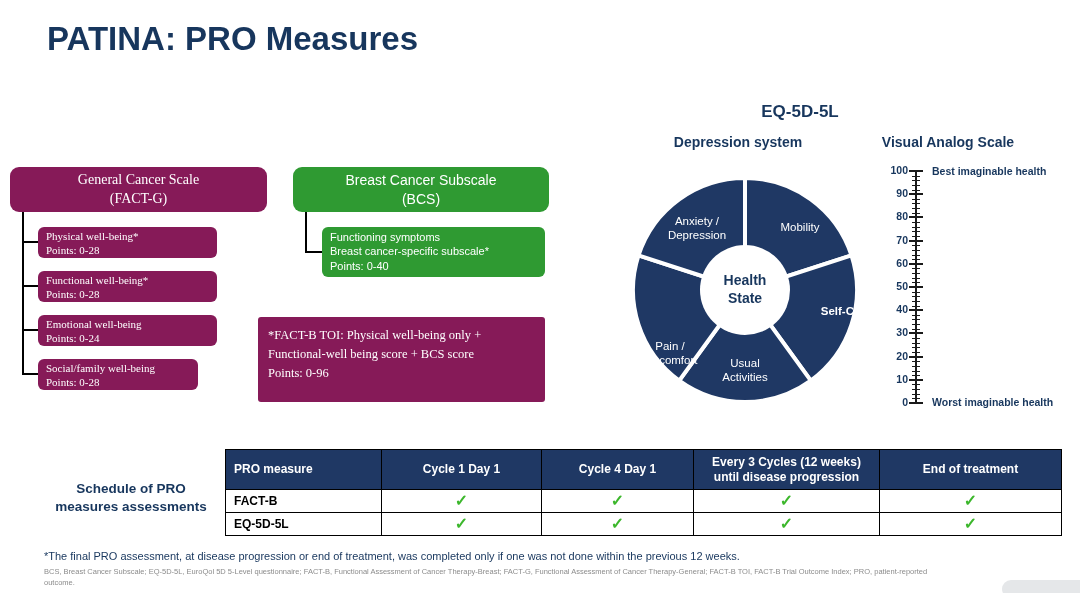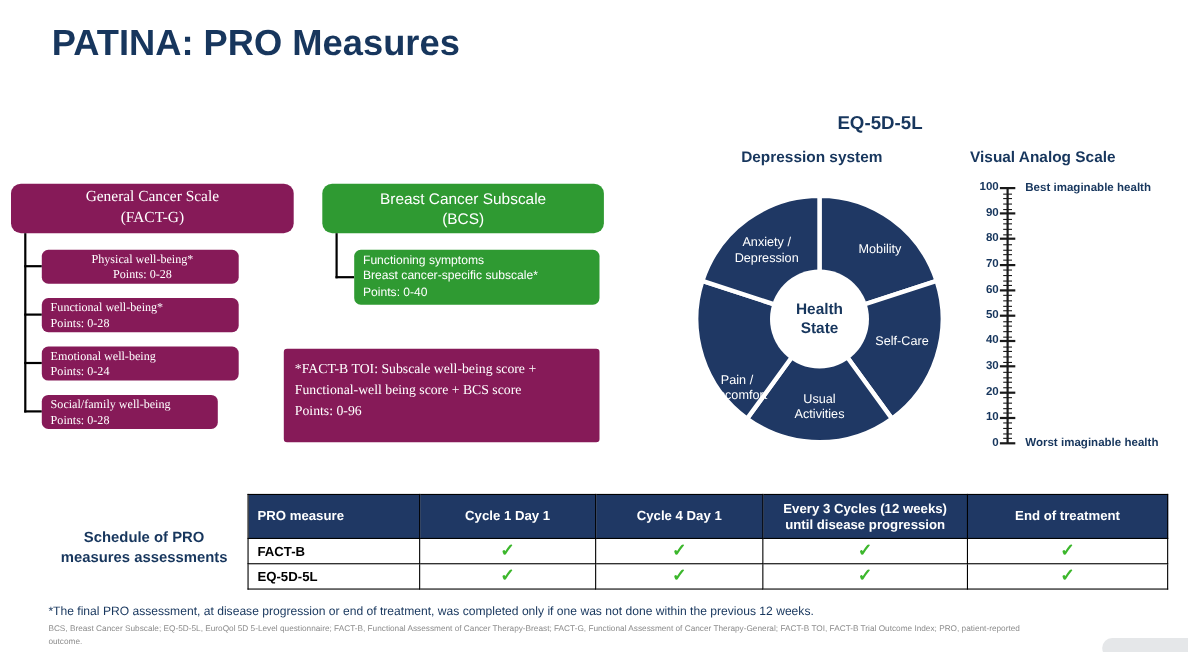--- a/index.html
+++ b/index.html
@@ -73,21 +73,21 @@
     <div>General Cancer Scale</div>
     <div>(FACT-G)</div>
   </div>
 
   <div class="conn" style="left:22px; top:212px; width:2px; height:163px;"></div>
   <div class="conn" style="left:22px; top:241px; width:16px; height:2px;"></div>
   <div class="conn" style="left:22px; top:285px; width:16px; height:2px;"></div>
   <div class="conn" style="left:22px; top:329px; width:16px; height:2px;"></div>
   <div class="conn" style="left:22px; top:373px; width:16px; height:2px;"></div>
 
-  <div class="box box-sub purple" style="left:38px; top:227px; width:179px; height:31px;text-align:center;">
+  <div class="box box-sub purple" style="left:38px; top:227px; width:179px; height:31px;">
     <div>Physical well-being*</div>
     <div>Points: 0-28</div>
   </div>
   <div class="box box-sub purple" style="left:38px; top:271px; width:179px; height:31px;">
     <div>Functional well-being*</div>
     <div>Points: 0-28</div>
   </div>
   <div class="box box-sub purple" style="left:38px; top:315px; width:179px; height:31px;">
     <div>Emotional well-being</div>
     <div>Points: 0-24</div>
@@ -105,21 +105,21 @@
   <div class="conn" style="left:305px; top:212px; width:2px; height:41px;"></div>
   <div class="conn" style="left:305px; top:251px; width:17px; height:2px;"></div>
 
   <div class="box box-sub green" style="left:322px; top:227px; width:223px; height:50px; padding-top:3px;">
     <div>Functioning symptoms</div>
     <div>Breast cancer-specific subscale*</div>
     <div>Points: 0-40</div>
   </div>
 
   <div class="box box-toi purple" style="left:258px; top:317px; width:287px; height:85px;">
-    <div>*FACT-B TOI: Subscale well-being score +</div>
+    <div>*FACT-B TOI: Physical well-being only +</div>
     <div>Functional-well being score + BCS score</div>
     <div>Points: 0-96</div>
   </div>
 
   <div class="pie-wrap">
     <svg width="244" height="240" viewBox="-122 -120 244 240">
       <g fill="#1F3864" stroke="#ffffff" stroke-width="4" stroke-linejoin="round">
         <path d="M0 0 L0 -112 A112 112 0 0 1 106.5 -34.6 Z"></path>
         <path d="M0 0 L106.5 -34.6 A112 112 0 0 1 65.8 90.6 Z"></path>
         <path d="M0 0 L65.8 90.6 A112 112 0 0 1 -65.8 90.6 Z"></path>
@@ -132,21 +132,21 @@
       <div>Anxiety /</div>
       <div>Depression</div>
     </div>
     <div class="pie-label" style="left:132px; top:50px;">
       <div>Mobility</div>
     </div>
     <div class="pie-label" style="left:2px; top:121px;margin-top:48px;">
       <div>Pain /</div>
       <div>Discomfort</div>
     </div>
-    <div class="pie-label" style="left:152px; top:134px;">
+    <div class="pie-label" style="left:178px; top:134px;font-weight:bold;">
       <div>Self-Care</div>
     </div>
     <div class="pie-label" style="left:77px; top:186px;">
       <div>Usual</div>
       <div>Activities</div>
     </div>
     <div class="health-label" style="left:62px; top:102px; width:120px;">
       <div>Health</div>
       <div>State</div>
     </div>

